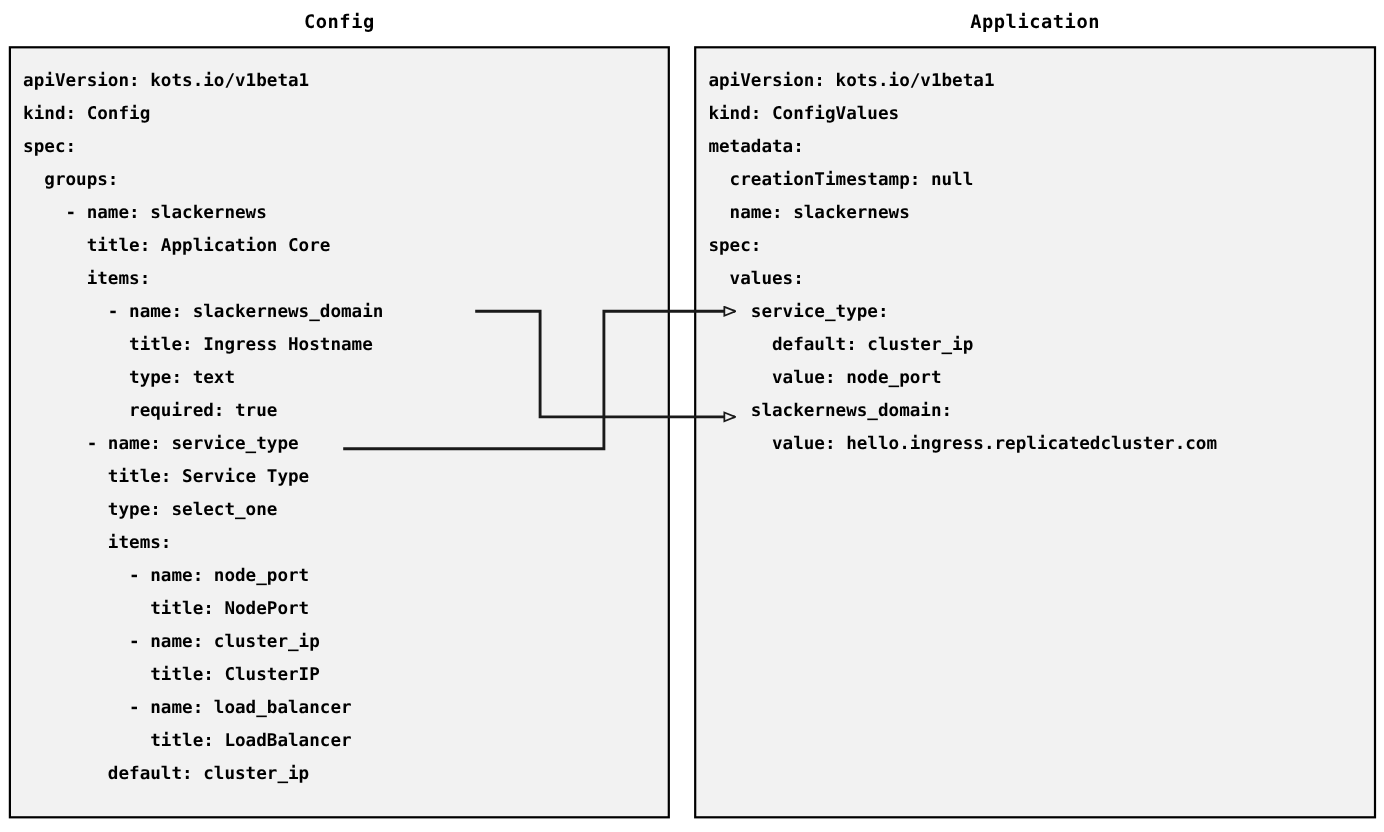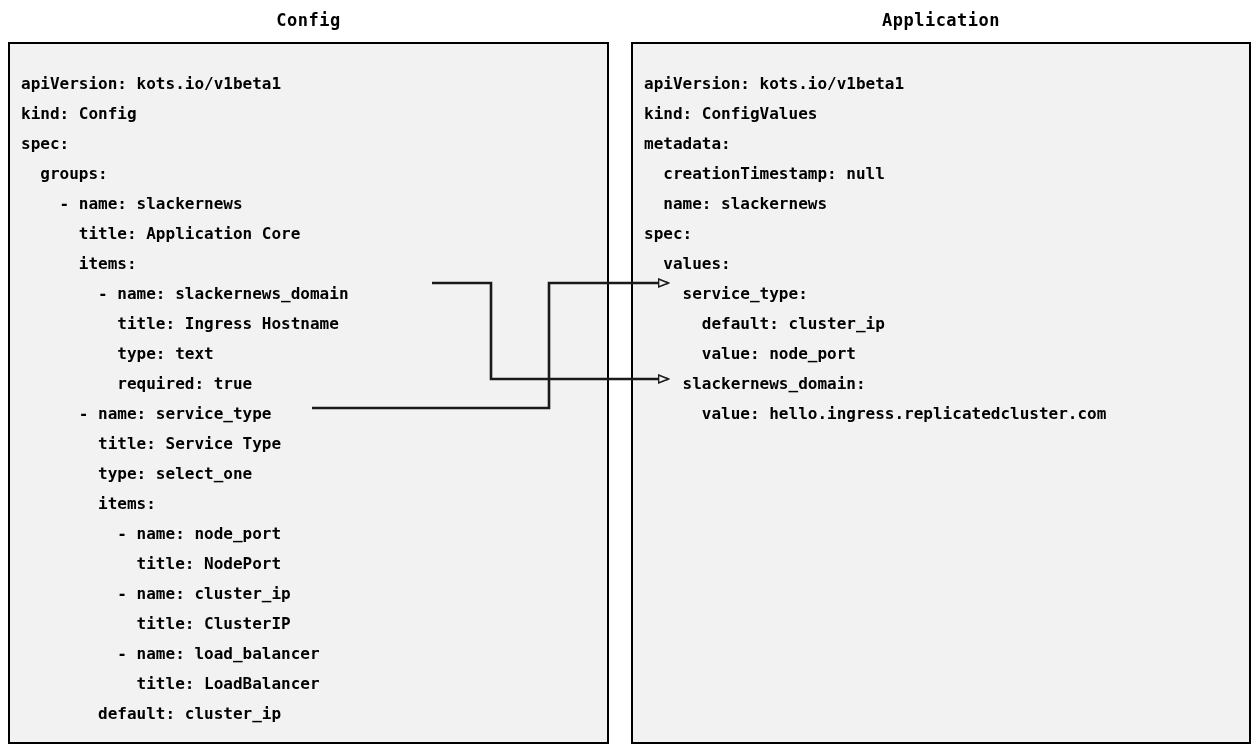--- a/index.html
+++ b/index.html
@@ -43,21 +43,21 @@
     border: 2px solid #000000;
     box-sizing: border-box;
     overflow: hidden;
   }
   #panel-config  { left: 8px;   top: 42px; width: 601px; height: 702px; }
   #panel-values  { left: 631px; top: 42px; width: 620px; height: 702px; }
 
   .yaml {
     position: absolute;
     left: 0; top: 0;
-    padding: 25px 0 0 11px;
+    padding: 14px 0 0 11px;
     margin: 0;
     font-family: "DejaVu Sans Mono", "Liberation Mono", monospace;
     font-weight: bold;
     font-size: 16px;
     line-height: 30px;
     color: #000000;
     white-space: pre;
   }
 
   .yaml-line {

